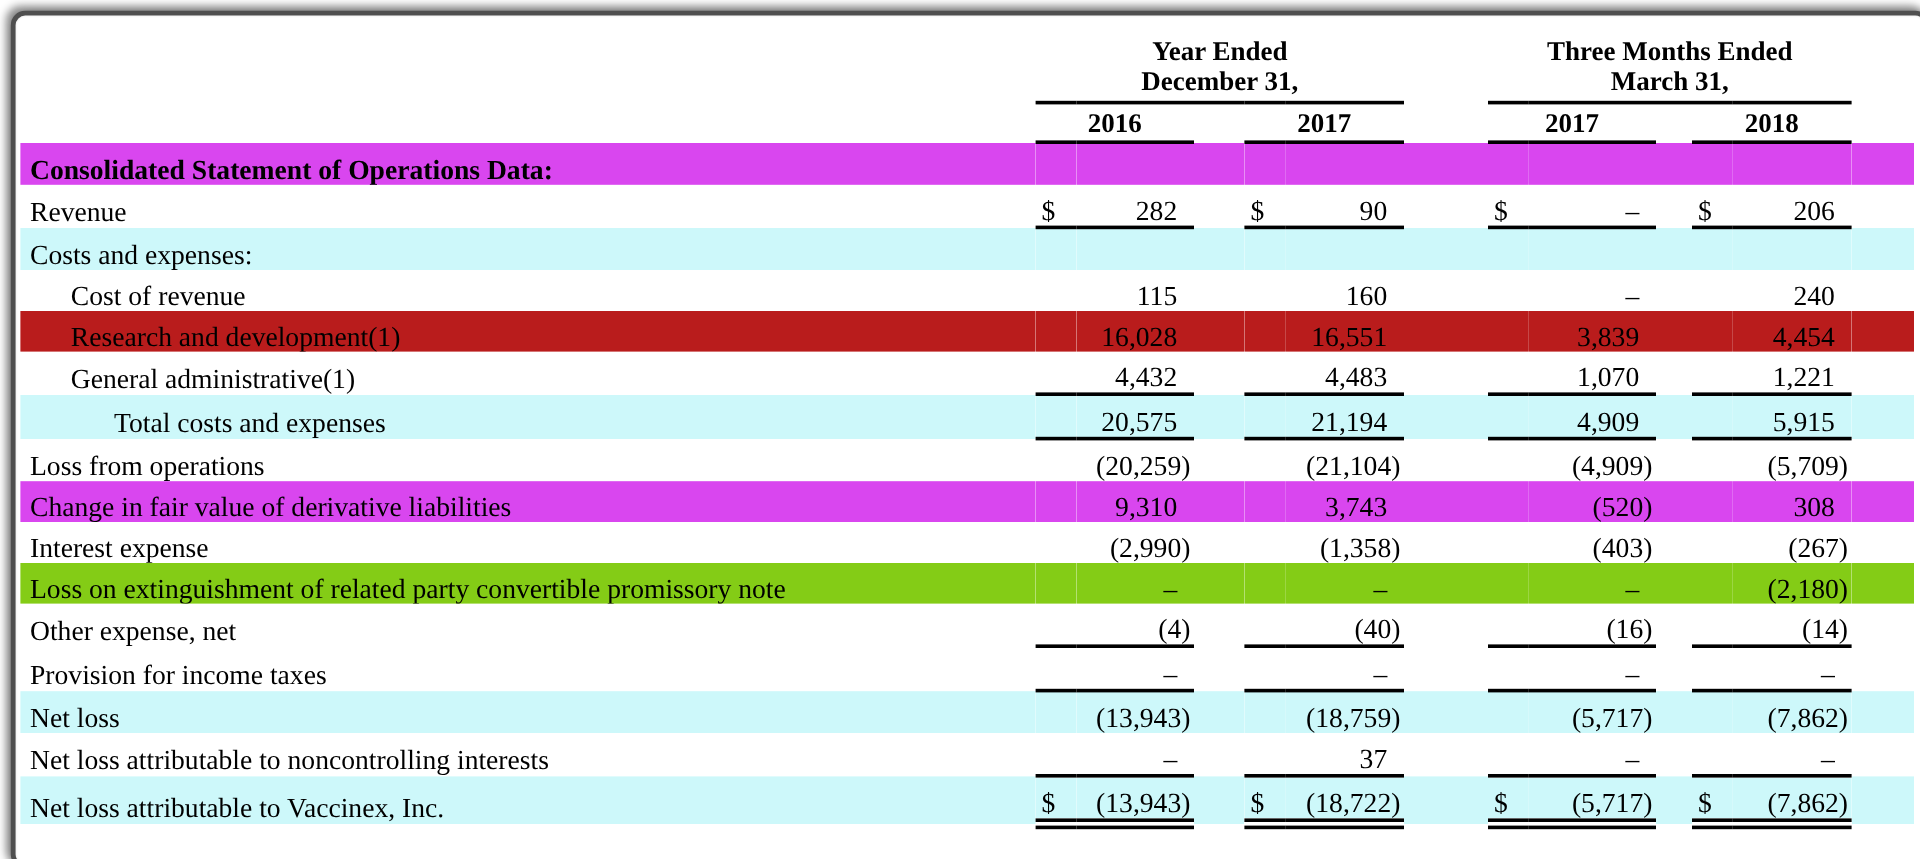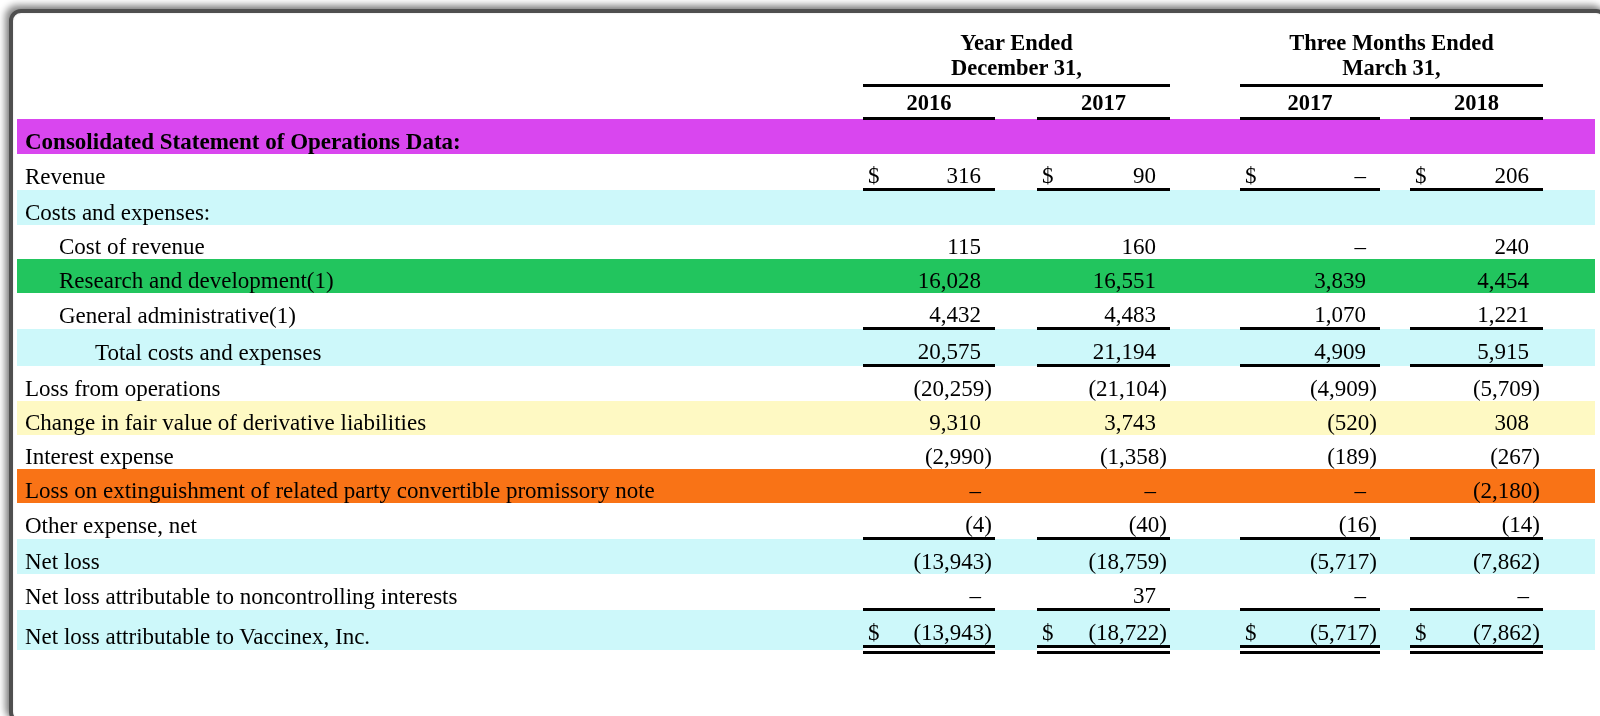--- a/index.html
+++ b/index.html
@@ -94,21 +94,21 @@
             <td class="d"></td>
             <td class="v"></td>
             <td></td>
             <td class="d"></td>
             <td class="v"></td>
             <td></td>
           </tr>
           <tr>
             <td class="lbl">Revenue</td>
             <td class="d u1">$</td>
-            <td class="v u1">316</td>
+            <td class="v u1">282</td>
             <td></td>
             <td class="d u1">$</td>
             <td class="v u1">90</td>
             <td></td>
             <td class="d u1">$</td>
             <td class="v u1">–</td>
             <td></td>
             <td class="d u1">$</td>
             <td class="v u1">206</td>
             <td></td>
@@ -136,21 +136,21 @@
             <td class="d"></td>
             <td class="v">160</td>
             <td></td>
             <td class="d"></td>
             <td class="v">–</td>
             <td></td>
             <td class="d"></td>
             <td class="v">240</td>
             <td></td>
           </tr>
-          <tr style="background: #22c55e;">
+          <tr style="background: #b91c1c;">
             <td class="lbl ind1">Research and development(1)</td>
             <td class="d"></td>
             <td class="v">16,028</td>
             <td></td>
             <td class="d"></td>
             <td class="v">16,551</td>
             <td></td>
             <td class="d"></td>
             <td class="v">3,839</td>
             <td></td>
@@ -196,21 +196,21 @@
             <td class="d"></td>
             <td class="v paren">(21,104)</td>
             <td></td>
             <td class="d"></td>
             <td class="v paren">(4,909)</td>
             <td></td>
             <td class="d"></td>
             <td class="v paren">(5,709)</td>
             <td></td>
           </tr>
-          <tr style="background: #fef9c3;">
+          <tr style="background: #d946ef;">
             <td class="lbl">Change in fair value of derivative liabilities</td>
             <td class="d"></td>
             <td class="v">9,310</td>
             <td></td>
             <td class="d"></td>
             <td class="v">3,743</td>
             <td></td>
             <td class="d"></td>
             <td class="v paren">(520)</td>
             <td></td>
@@ -220,27 +220,27 @@
           </tr>
           <tr>
             <td class="lbl">Interest expense</td>
             <td class="d"></td>
             <td class="v paren">(2,990)</td>
             <td></td>
             <td class="d"></td>
             <td class="v paren">(1,358)</td>
             <td></td>
             <td class="d"></td>
-            <td class="v paren">(189)</td>
+            <td class="v paren">(403)</td>
             <td></td>
             <td class="d"></td>
             <td class="v paren">(267)</td>
             <td></td>
           </tr>
-          <tr style="background: #f97316;">
+          <tr style="background: #84cc16;">
             <td class="lbl">Loss on extinguishment of related party convertible promissory note</td>
             <td class="d"></td>
             <td class="v">–</td>
             <td></td>
             <td class="d"></td>
             <td class="v">–</td>
             <td></td>
             <td class="d"></td>
             <td class="v">–</td>
             <td></td>
@@ -254,20 +254,35 @@
             <td class="v paren u1">(4)</td>
             <td></td>
             <td class="d u1"></td>
             <td class="v paren u1">(40)</td>
             <td></td>
             <td class="d u1"></td>
             <td class="v paren u1">(16)</td>
             <td></td>
             <td class="d u1"></td>
             <td class="v paren u1">(14)</td>
+            <td></td>
+          </tr>
+          <tr>
+            <td class="lbl">Provision for income taxes</td>
+            <td class="d u1"></td>
+            <td class="v u1">–</td>
+            <td></td>
+            <td class="d u1"></td>
+            <td class="v u1">–</td>
+            <td></td>
+            <td class="d u1"></td>
+            <td class="v u1">–</td>
+            <td></td>
+            <td class="d u1"></td>
+            <td class="v u1">–</td>
             <td></td>
           </tr>
           <tr style="background: rgb(205, 248, 250); padding-left: 21px;">
             <td class="lbl">Net loss</td>
             <td class="d"></td>
             <td class="v paren">(13,943)</td>
             <td></td>
             <td class="d"></td>
             <td class="v paren">(18,759)</td>
             <td></td>

